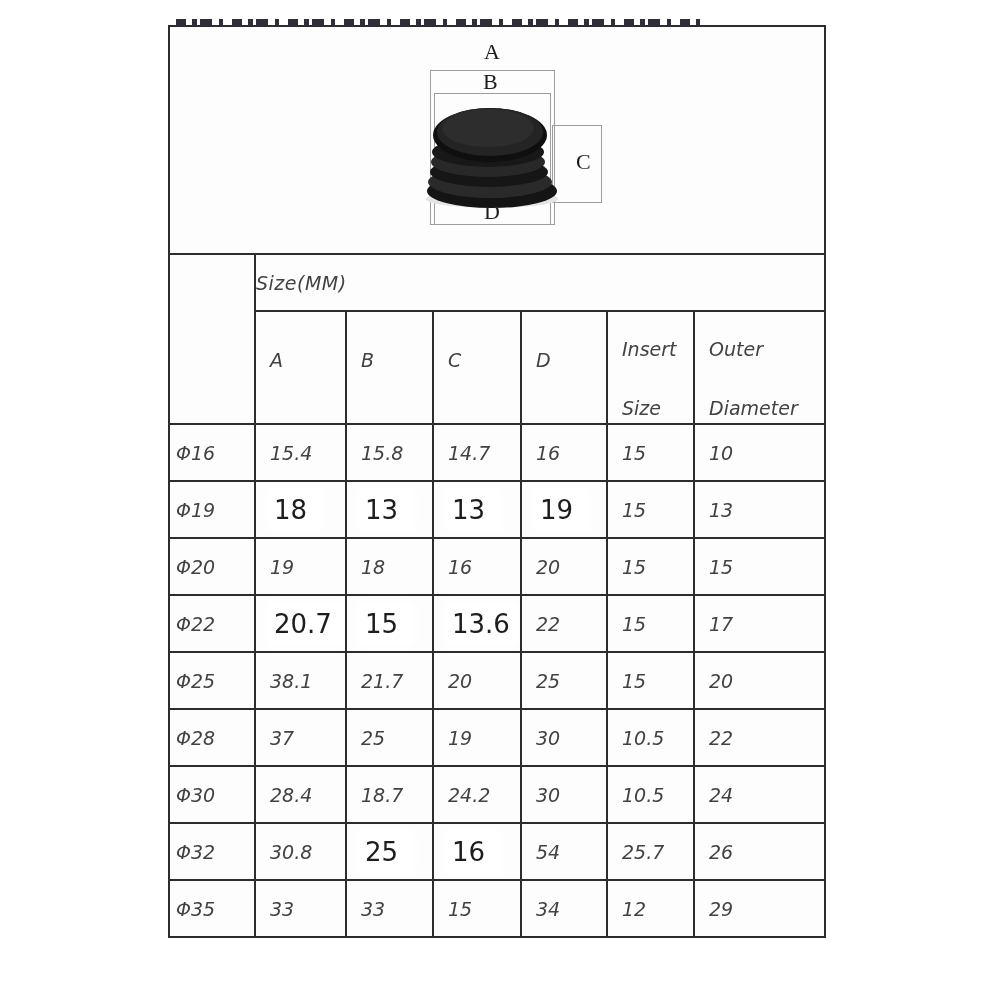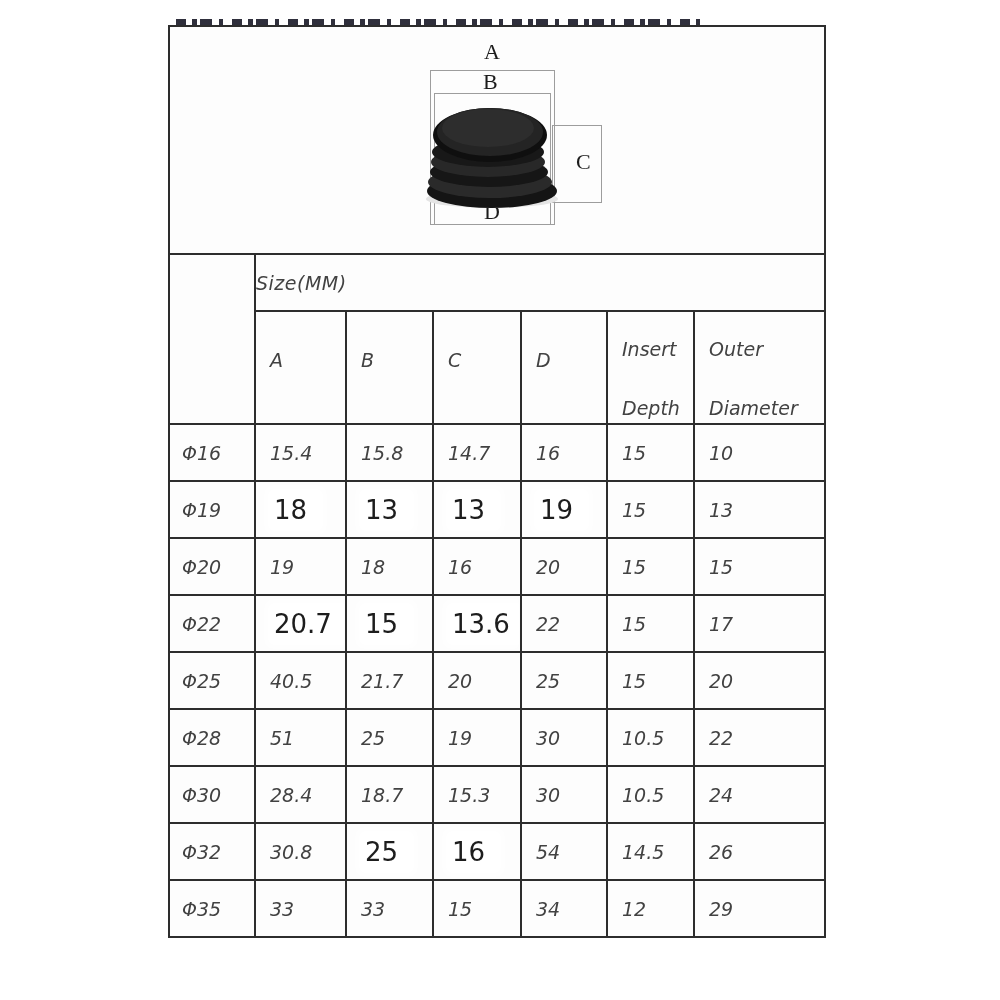--- a/index.html
+++ b/index.html
@@ -46,21 +46,21 @@
     font-weight: normal;
     text-align: left;
     overflow: hidden;
   }
   .r-diagram td { height: 228px; }
   .r-size td    { height: 54px; margin-left: 40px; }
   .r-cols th    { height: 113px; vertical-align: top; padding: 22px 0 0 14px; }
   .r-cols th .l2 { display: block; margin-top: 37px; }
   tbody tr      { height: 57px; }
   td.size-head  { text-align: center; font-size: 20px; letter-spacing: .5px; }
-  td.rowlabel   { padding-left: 12px; }
+  td.rowlabel   { padding-left: 6px; }
   td.val        { padding-left: 14px; border-radius: 9px; }
   td.val span.hand { font-style: italic; }
   td.val span.patched {
     display: inline-block;
     font-style: normal;
     font-family: "DejaVu Sans", "Liberation Sans", sans-serif;
     font-size: 26px;
     color: #1d1d1d;
     background: #ffffff;
     padding: 4px 14px 4px 4px;
@@ -152,21 +152,21 @@
         <th>
           <span>C</span>
           <span class="l2"></span>
         </th>
         <th>
           <span>D</span>
           <span class="l2"></span>
         </th>
         <th>
           <span>Insert</span>
-          <span class="l2">Depth</span>
+          <span class="l2">Size</span>
         </th>
         <th>
           <span>Outer</span>
           <span class="l2">Diameter</span>
         </th>
       </tr>
 
       </tbody>
         <tbody>
           <tr>
@@ -200,52 +200,52 @@
             <td class="rowlabel">Φ22</td>
             <td class="val"><span class="patched">20.7</span></td>
             <td class="val"><span class="patched">15</span></td>
             <td class="val"><span class="patched">13.6</span></td>
             <td class="val"><span class="hand">22</span></td>
             <td class="val"><span class="hand">15</span></td>
             <td class="val"><span class="hand">17</span></td>
           </tr>
           <tr>
             <td class="rowlabel">Φ25</td>
-            <td class="val"><span class="hand">40.5</span></td>
+            <td class="val"><span class="hand">38.1</span></td>
             <td class="val"><span class="hand">21.7</span></td>
             <td class="val"><span class="hand">20</span></td>
             <td class="val"><span class="hand">25</span></td>
             <td class="val"><span class="hand">15</span></td>
             <td class="val"><span class="hand">20</span></td>
           </tr>
           <tr>
             <td class="rowlabel">Φ28</td>
-            <td class="val"><span class="hand">51</span></td>
+            <td class="val"><span class="hand">37</span></td>
             <td class="val"><span class="hand">25</span></td>
             <td class="val"><span class="hand">19</span></td>
             <td class="val"><span class="hand">30</span></td>
             <td class="val"><span class="hand">10.5</span></td>
             <td class="val"><span class="hand">22</span></td>
           </tr>
           <tr>
             <td class="rowlabel">Φ30</td>
             <td class="val"><span class="hand">28.4</span></td>
             <td class="val"><span class="hand">18.7</span></td>
-            <td class="val"><span class="hand">15.3</span></td>
+            <td class="val"><span class="hand">24.2</span></td>
             <td class="val"><span class="hand">30</span></td>
             <td class="val"><span class="hand">10.5</span></td>
             <td class="val"><span class="hand">24</span></td>
           </tr>
           <tr>
             <td class="rowlabel">Φ32</td>
             <td class="val"><span class="hand">30.8</span></td>
             <td class="val"><span class="patched">25</span></td>
             <td class="val"><span class="patched">16</span></td>
             <td class="val"><span class="hand">54</span></td>
-            <td class="val"><span class="hand">14.5</span></td>
+            <td class="val"><span class="hand">25.7</span></td>
             <td class="val"><span class="hand">26</span></td>
           </tr>
           <tr>
             <td class="rowlabel">Φ35</td>
             <td class="val"><span class="hand">33</span></td>
             <td class="val"><span class="hand">33</span></td>
             <td class="val"><span class="hand">15</span></td>
             <td class="val"><span class="hand">34</span></td>
             <td class="val"><span class="hand">12</span></td>
             <td class="val"><span class="hand">29</span></td>

